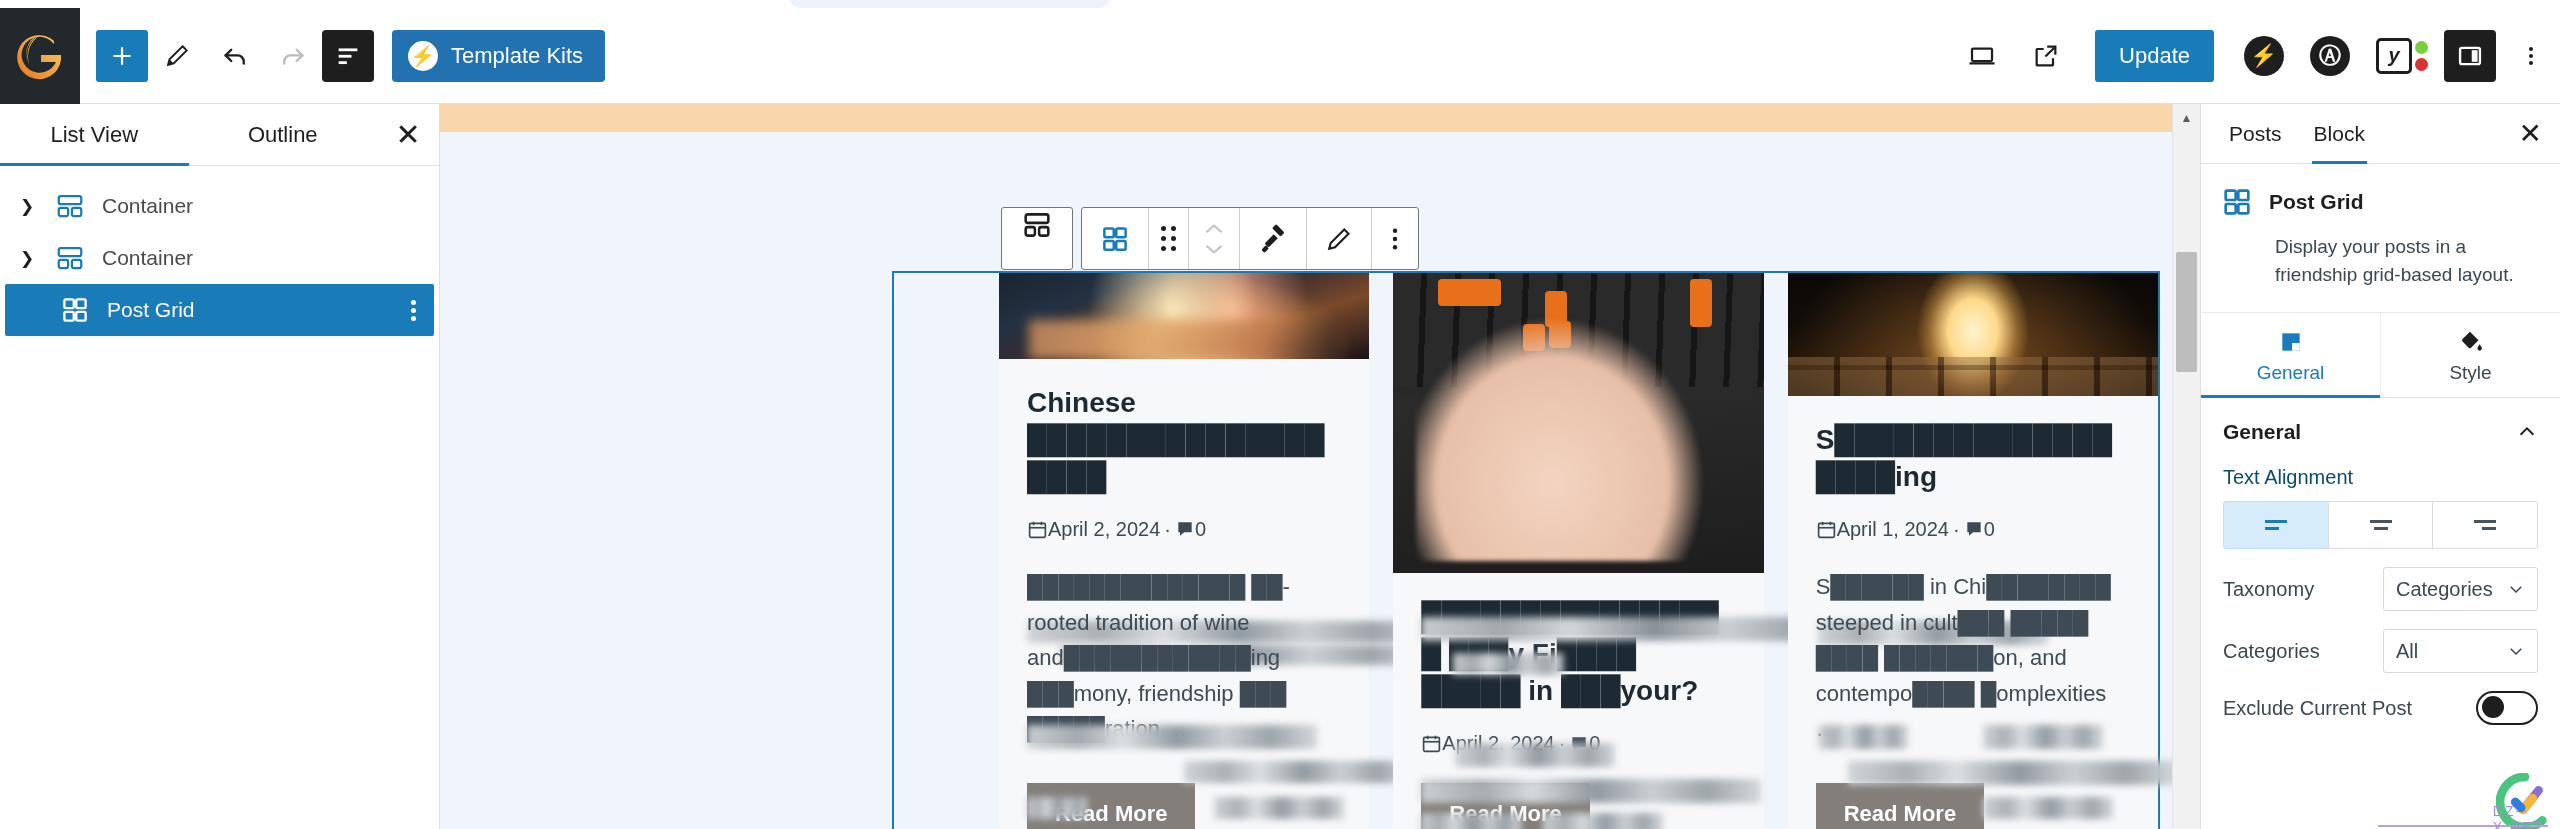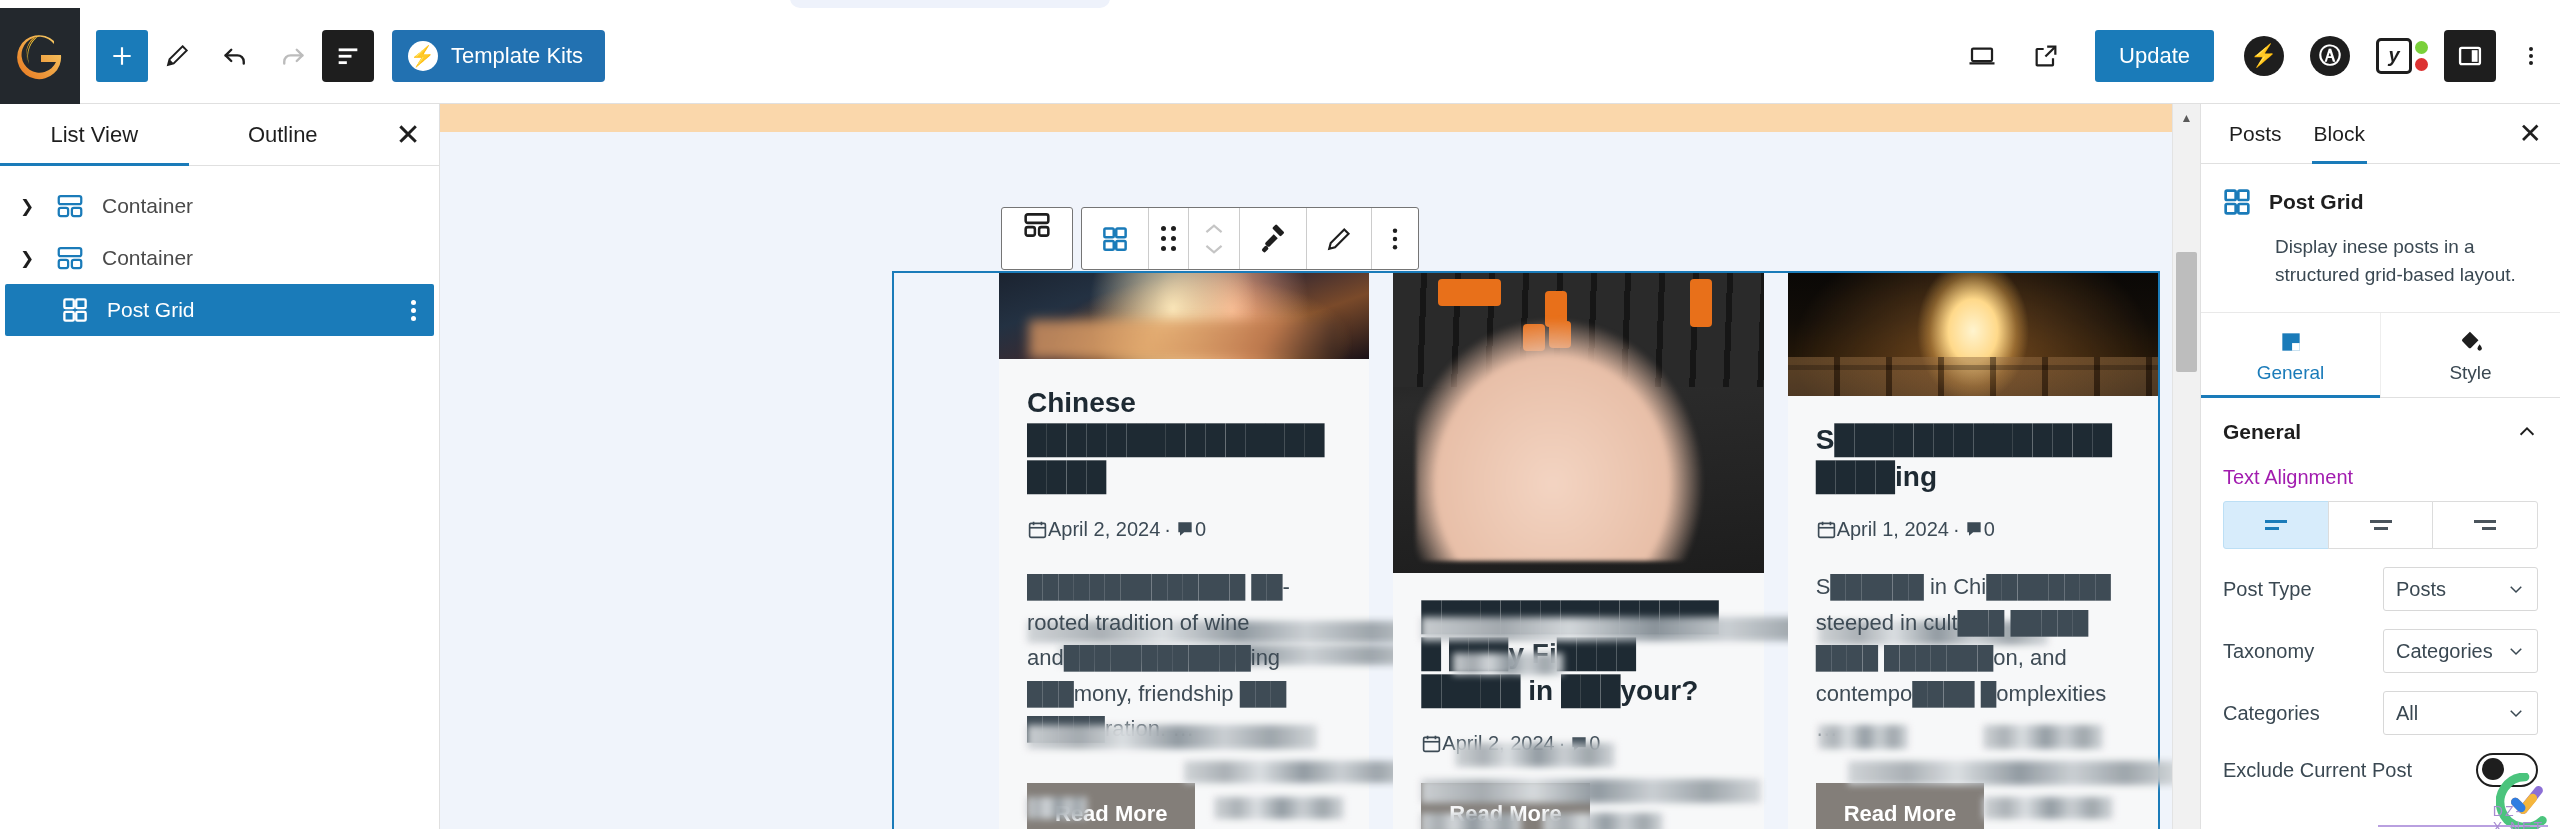--- a/index.html
+++ b/index.html
@@ -287,21 +287,21 @@
   .seg.active::after {
     content: ""; position: absolute; left: 0; right: 0; bottom: -1px;
     height: 3px; background: #1a7bb9;
   }
   .sect-head {
     display: flex; align-items: center; justify-content: space-between;
     padding: 22px 22px 16px 22px; font-size: 21px; font-weight: bold; color: #1e1e1e;
     cursor: pointer;
   }
   .field { padding: 6px 22px 0 22px; }
-  .field-label { font-size: 20px; color: #a21caf; margin-bottom: 12px; }
+  .field-label { font-size: 20px; color: #0c4a6e; margin-bottom: 12px; }
   .align-group { display: flex; }
   .align-btn {
     flex: 1; height: 48px; border: 1px solid #dcdcdc; background: #fff;
     display: flex; align-items: center; justify-content: center; cursor: pointer;
     margin-left: -1px;
   }
   .align-btn:first-child { margin-left: 0; border-radius: 3px 0 0 3px; }
   .align-btn:last-child { border-radius: 0 3px 3px 0; }
   .align-btn.active { background: #d7ecfb; border-color: #bcdff5; }
   .row-field {
@@ -682,21 +682,21 @@
         <span>
           <svg width="32" height="32" viewBox="0 0 24 24">
             <rect x="3.5" y="3.5" width="7.5" height="7" rx="1" fill="none" stroke="#1a7bb9" stroke-width="2"></rect>
             <rect x="13" y="3.5" width="7.5" height="7" rx="1" fill="none" stroke="#1a7bb9" stroke-width="2"></rect>
             <rect x="3.5" y="13.5" width="7.5" height="7" rx="1" fill="none" stroke="#1a7bb9" stroke-width="2"></rect>
             <rect x="13" y="13.5" width="7.5" height="7" rx="1" fill="none" stroke="#1a7bb9" stroke-width="2"></rect>
           </svg>
         </span>
         <span class="blk-name">Post Grid</span>
       </div>
-      <div class="blk-desc">Display inese posts in a structured grid-based layout.</div>
+      <div class="blk-desc">Display your posts in a friendship grid-based layout.</div>
     </div>
 
     <div class="seg-tabs">
       <div class="seg active">
         <svg width="26" height="26" viewBox="0 0 24 24">
           <rect x="4" y="4" width="16" height="16" fill="#1a7bb9"></rect>
           <rect x="13" y="13" width="7" height="7" fill="#ffffff"></rect>
         </svg>
         <span>General</span>
       </div>
@@ -733,29 +733,20 @@
         </div>
         <div class="align-btn">
           <svg width="26" height="18" viewBox="0 0 26 18">
             <rect x="2" y="4" width="22" height="3" fill="#4a545c"></rect>
             <rect x="10" y="11" width="14" height="3" fill="#4a545c"></rect>
           </svg>
         </div>
       </div>
     </div>
 
-    <div class="row-field">
-      <span class="row-label">Post Type</span>
-      <div class="select">
-        <span>Posts</span>
-        <svg width="18" height="18" viewBox="0 0 24 24">
-          <path d="M5 9 12 16l7-7" fill="none" stroke="#3a4852" stroke-width="2"></path>
-        </svg>
-      </div>
-    </div>
 
     <div class="row-field">
       <span class="row-label">Taxonomy</span>
       <div class="select">
         <span>Categories</span>
         <svg width="18" height="18" viewBox="0 0 24 24">
           <path d="M5 9 12 16l7-7" fill="none" stroke="#3a4852" stroke-width="2"></path>
         </svg>
       </div>
     </div>

